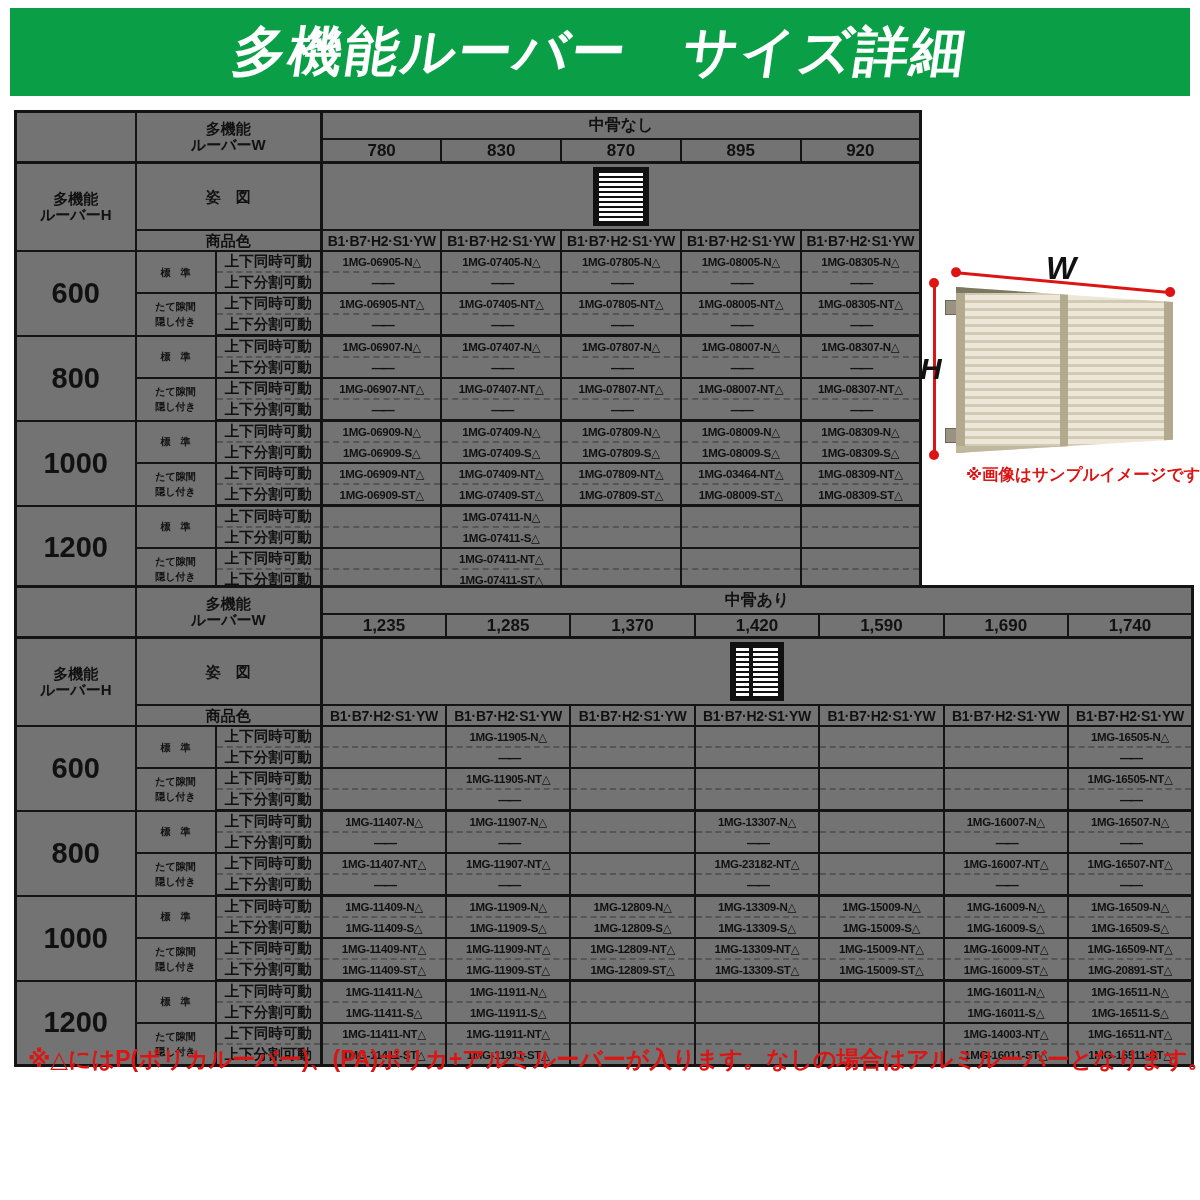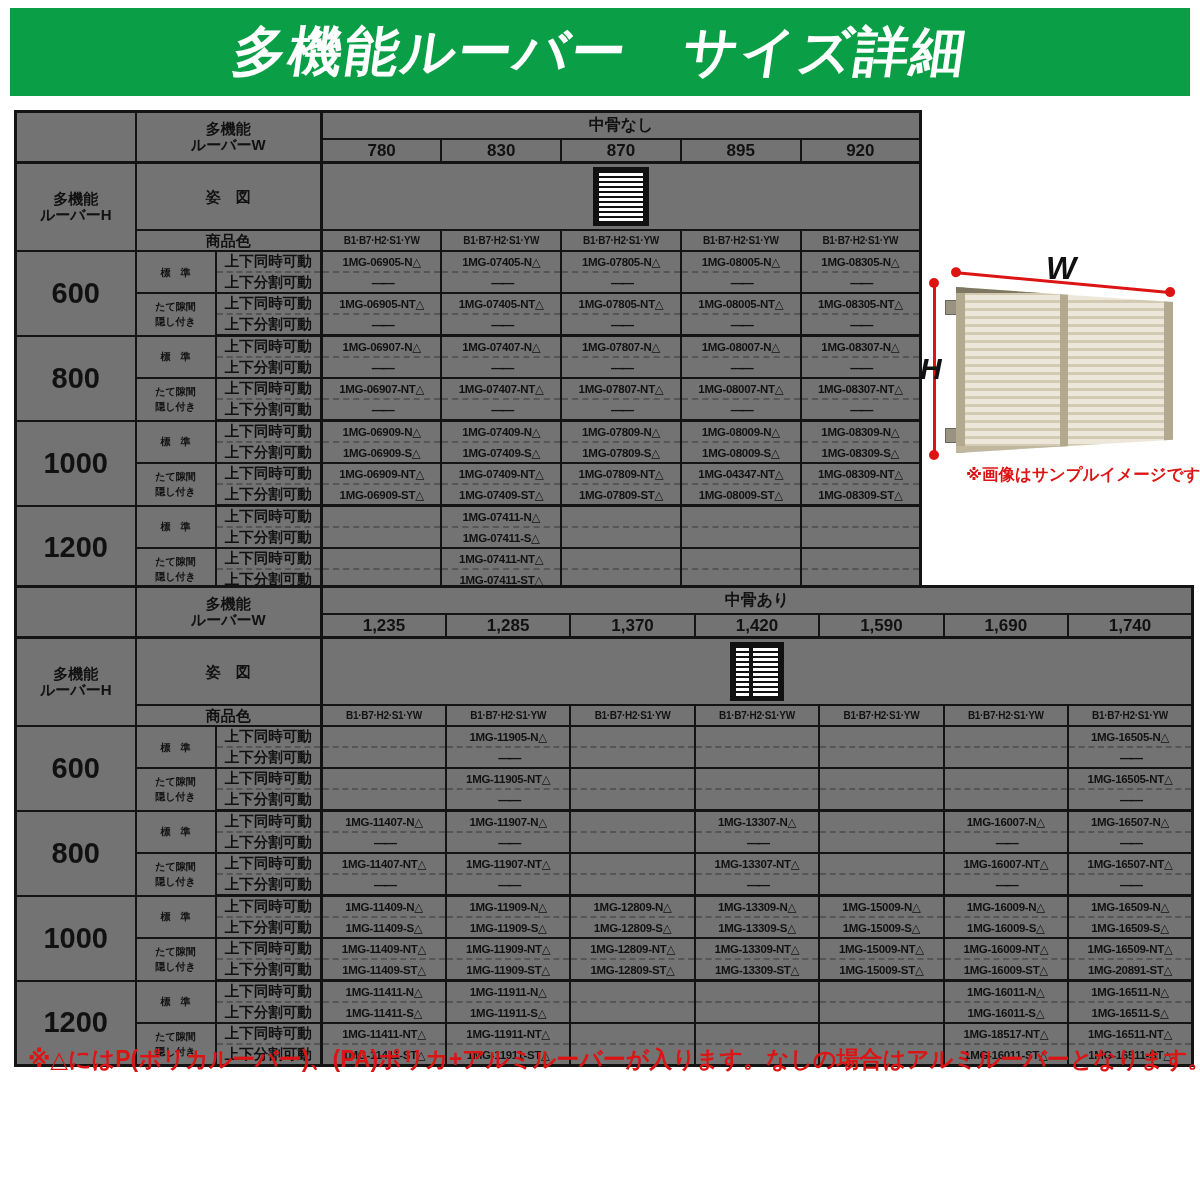--- a/index.html
+++ b/index.html
@@ -27,21 +27,21 @@
 
   tr.hr1 td{height:25px;}
   tr.hr2 td{height:21px;border-bottom:3px solid var(--bdr);}
   tr.hr4 td{height:19px;margin-top:36px;}
   tbody td{height:18px;}
 
   .hdr{font-weight:bold;font-size:15px;line-height:16px;}
   .grp{font-weight:bold;font-size:16px;}
   .wv{font-weight:bold;font-size:17px;}
   .figcell{height:60px;}
-  .cc{font-weight:bold;font-size:10px;letter-spacing:-0.3px;}
+  .cc{font-weight:bold;font-size:14px;letter-spacing:-0.3px;}
   .hcell{font-weight:bold;font-size:29px;}
   .sub,.sub2{font-weight:bold;font-size:10px;line-height:15px;}
   .move{font-weight:bold;font-size:14.5px;}
   .code{font-size:11.5px;letter-spacing:-0.3px;font-weight:600;color:#1a1a1a;}
   .dash{font-weight:bold;letter-spacing:-3px;font-size:13px;}
   .bR3{border-right:3px solid var(--bdr) !important;}
   .bB3{border-bottom:3px solid var(--bdr) !important;}
   tr.rA td{border-bottom:2px dashed #555;}
   tr.rB td{border-top:2px dashed #555;}
   tr.rC td{border-bottom:2px dashed #555;}
@@ -236,21 +236,21 @@
           </tr>
           <tr class="rC">
             <td class="sub2" rowspan="2">
               <div>たて隙間</div>
               <div>隠し付き</div>
             </td>
             <td class="move bR3">上下同時可動</td>
             <td class="code">1MG-06909-NT△</td>
             <td class="code">1MG-07409-NT△</td>
             <td class="code">1MG-07809-NT△</td>
-            <td class="code">1MG-04347-NT△</td>
+            <td class="code">1MG-03464-NT△</td>
             <td class="code">1MG-08309-NT△</td>
           </tr>
           <tr class="rD">
             <td class="move bR3">上下分割可動</td>
             <td class="code">1MG-06909-ST△</td>
             <td class="code">1MG-07409-ST△</td>
             <td class="code">1MG-07809-ST△</td>
             <td class="code">1MG-08009-ST△</td>
             <td class="code">1MG-08309-ST△</td>
           </tr>
@@ -431,21 +431,21 @@
           </tr>
           <tr class="rC">
             <td class="sub2" rowspan="2">
               <div>たて隙間</div>
               <div>隠し付き</div>
             </td>
             <td class="move bR3">上下同時可動</td>
             <td class="code">1MG-11407-NT△</td>
             <td class="code">1MG-11907-NT△</td>
             <td class="code"></td>
-            <td class="code">1MG-13307-NT△</td>
+            <td class="code">1MG-23182-NT△</td>
             <td class="code"></td>
             <td class="code">1MG-16007-NT△</td>
             <td class="code">1MG-16507-NT△</td>
           </tr>
           <tr class="rD">
             <td class="move bR3">上下分割可動</td>
             <td class="code dash">——</td>
             <td class="code dash">——</td>
             <td class="code"></td>
             <td class="code dash">——</td>
@@ -525,21 +525,21 @@
             <td class="sub2" rowspan="2">
               <div>たて隙間</div>
               <div>隠し付き</div>
             </td>
             <td class="move bR3">上下同時可動</td>
             <td class="code">1MG-11411-NT△</td>
             <td class="code">1MG-11911-NT△</td>
             <td class="code"></td>
             <td class="code"></td>
             <td class="code"></td>
-            <td class="code">1MG-18517-NT△</td>
+            <td class="code">1MG-14003-NT△</td>
             <td class="code">1MG-16511-NT△</td>
           </tr>
           <tr class="rD">
             <td class="move bR3">上下分割可動</td>
             <td class="code">1MG-11411-ST△</td>
             <td class="code">1MG-11911-ST△</td>
             <td class="code"></td>
             <td class="code"></td>
             <td class="code"></td>
             <td class="code">1MG-16011-ST△</td>

